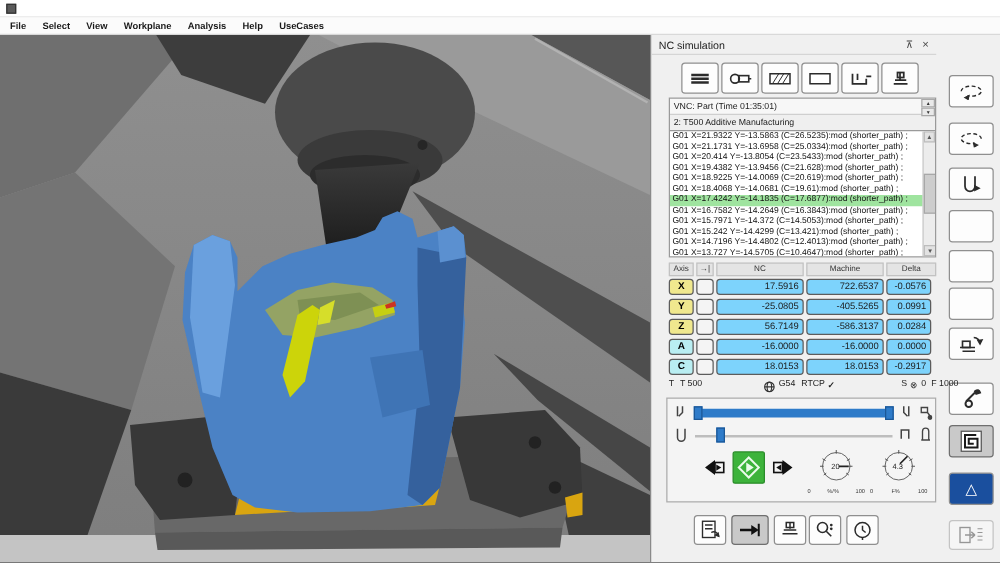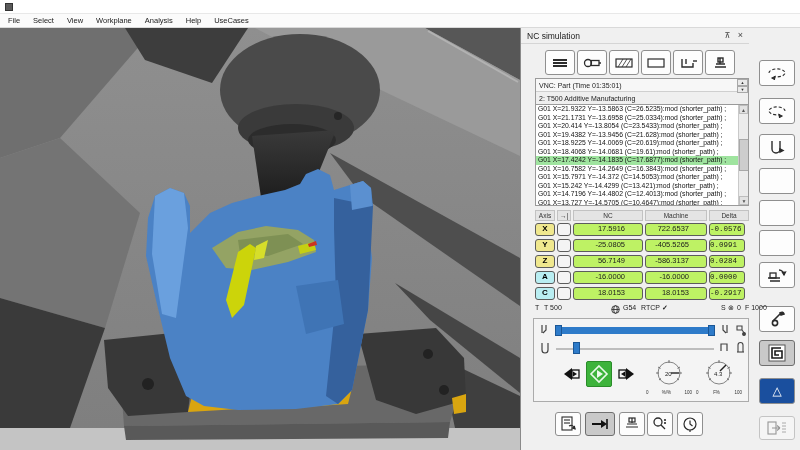--- a/index.html
+++ b/index.html
@@ -4,21 +4,21 @@
 <style>
   * { margin:0; padding:0; box-sizing:border-box; }
   body { font-family:"Liberation Sans", sans-serif; background:#000; }
   .app { position:relative; width:800px; height:450px; overflow:hidden; background:#f0f0f0; }
 
   
   .titlebar { position:absolute; left:0; top:0; width:800px; height:14px; background:#ffffff; display:flex; align-items:center; gap:4px; padding-left:5px; border-bottom:1px solid #e8e8e8; }
   .titlebar .appicon { width:8px; height:8px; background:#5a5a5a; border:1px solid #333; }
   .titlebar .ttext { font-size:7.5px; color:#222; white-space:nowrap; }
   .menubar { position:absolute; left:0; top:14px; width:800px; height:14px; background:#fbfbfb; display:flex; align-items:center; gap:13px; padding-left:8px; border-bottom:1px solid #d9d9d9; }
-  .menubar .mi { font-size:7.5px; font-weight:normal; color:#1a1a1a; cursor:default; }
+  .menubar .mi { font-size:7.5px; font-weight:bold; color:#1a1a1a; cursor:default; }
 
   
   .viewport { position:absolute; left:0; top:28px; width:520px; height:422px; background:#8a8a8a; }
 
   
   .panel { position:absolute; left:520px; top:28px; width:280px; height:422px; background:#f0f0f0; border-left:1px solid #8a8a8a; font-size:8px; color:#1c1c1c; }
   .p-title { position:absolute; left:0; top:0; width:228px; height:16px; border-bottom:1px solid #d5d5d5; }
   .p-title .txt { position:absolute; left:6px; top:3px; font-size:8.5px; color:#222; }
   .p-pin { position:absolute; right:16px; top:2px; width:11px; height:11px; text-align:center; line-height:11px; font-size:8px; color:#444; cursor:pointer; }
   .p-close { position:absolute; right:3px; top:2px; width:11px; height:11px; text-align:center; line-height:10px; font-size:9px; color:#444; cursor:pointer; }
@@ -45,22 +45,22 @@
 
   .axtable { position:absolute; left:14px; top:182px; width:214px; }
   .ax-head { display:flex; gap:2px; height:11px; align-items:center; }
   .ax-head div { font-size:6.5px; color:#333; text-align:center; background:#e4e4e4; border:1px solid #c2c2c2; height:11px; line-height:9px; }
   .c1{width:20px;} .c2{width:14px;} .c3{width:70px;} .c4{width:62px;} .c5{width:40px;}
   .ax-row { display:flex; gap:2px; height:16px; align-items:center; }
   .ax-btn { width:20px; height:13px; border:1.5px solid #5c5c5c; border-radius:3px; font-size:8px; font-weight:bold; text-align:center; line-height:10px; cursor:pointer; }
   .ax-btn.yellow { background:#f0e88e; }
   .ax-btn.cyan { background:#b9eef2; }
   .ax-mini { width:14px; height:13px; border:1.5px solid #5c5c5c; border-radius:3px; background:#f4f4f4; cursor:pointer; }
-  .ax-field { height:13px; border:1.5px solid #5c5c5c; border-radius:3px; background:#bef264; font-size:7.5px; line-height:10px; text-align:right; padding-right:17px; }
-  .ax-field.c3{width:70px;} .ax-field.c4{width:62px;} .ax-field.c5{width:36px;font-family:Liberation Mono, monospace;}
+  .ax-field { height:13px; border:1.5px solid #5c5c5c; border-radius:3px; background:#7dd3fc; font-size:7.5px; line-height:10px; text-align:right; padding-right:3px; }
+  .ax-field.c3{width:70px;} .ax-field.c4{width:62px;} .ax-field.c5{width:36px;}
 
   .statusrow { position:absolute; left:14px; top:276px; width:214px; height:12px; font-size:7px; color:#222; }
   .statusrow span { position:absolute; top:0; white-space:nowrap; }
 
   .playbox { position:absolute; left:12px; top:290px; width:216px; height:84px; border:1px solid #ababab; background:#f4f4f4; }
   .srow { position:absolute; left:0; width:216px; height:14px; }
   .track1 { position:absolute; left:22px; top:4px; width:158px; height:7px; background:#2e7bc9; border-radius:1px; }
   .handle { position:absolute; top:-2px; width:7px; height:11px; background:#2e7bc9; border:1px solid #1b5796; }
   .track2 { position:absolute; left:22px; top:7px; width:158px; height:2px; background:#bdbdbd; }
   .handle2 { position:absolute; left:39px; top:1px; width:7px; height:12px; background:#2e7bc9; border:1px solid #1b5796; }

